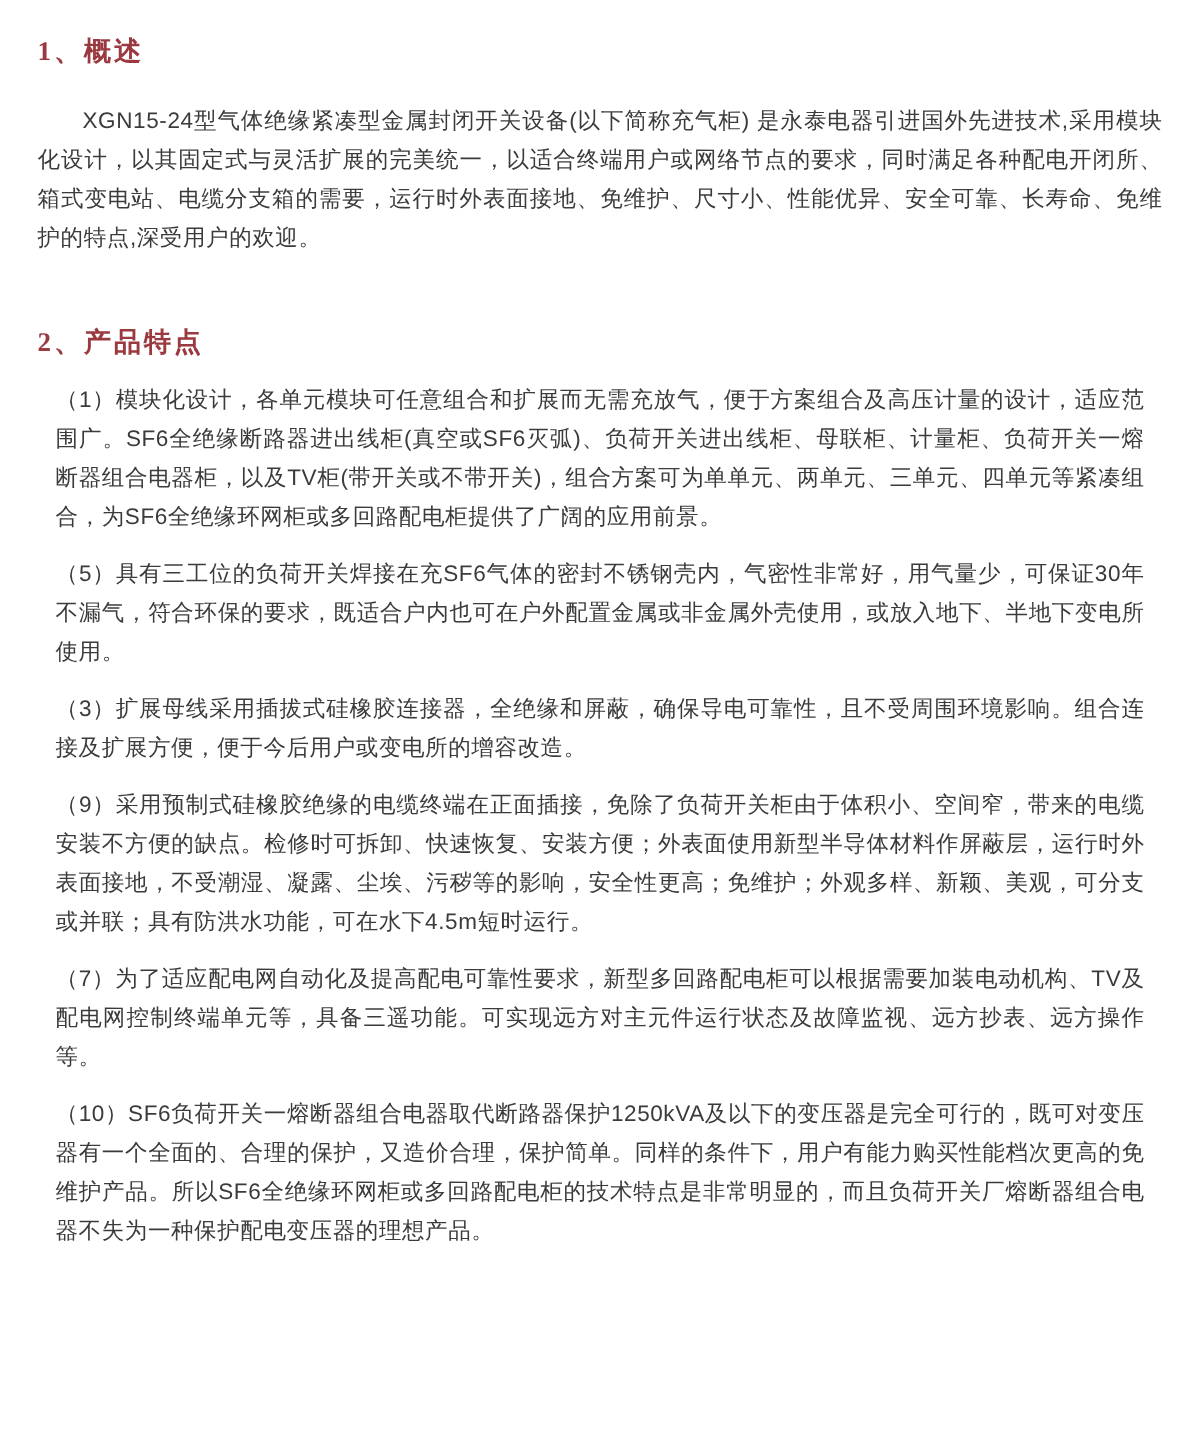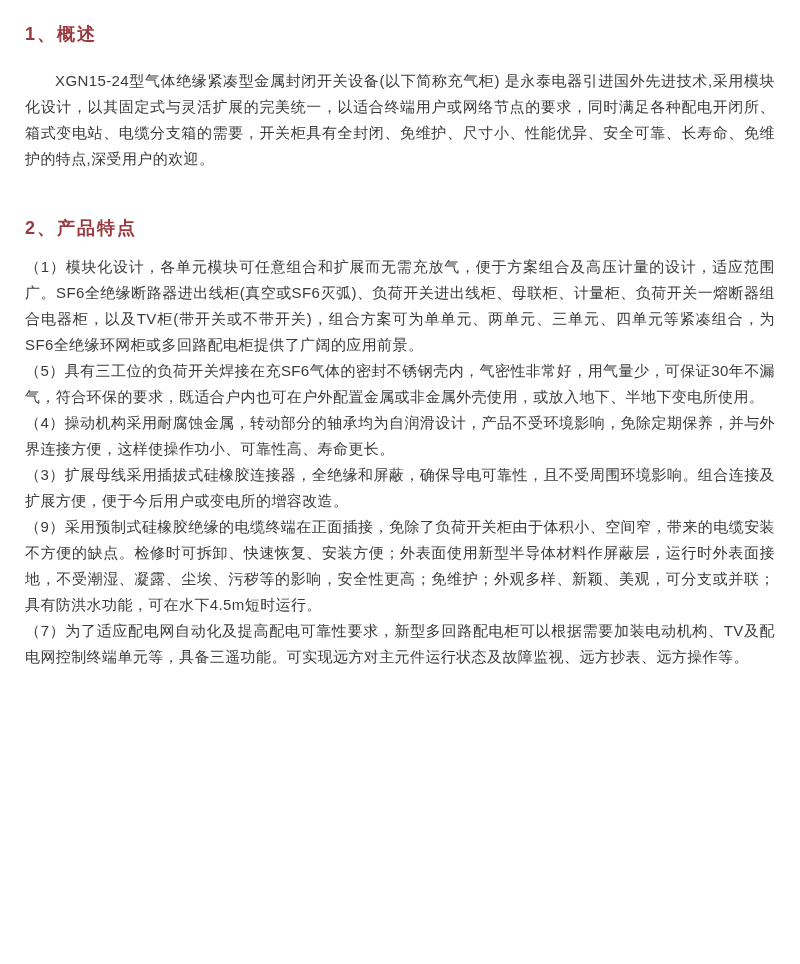--- a/index.html
+++ b/index.html
@@ -21,20 +21,21 @@
     padding: 22px 25px 18px 25px;
     color: var(--text-color);
   }
   .heading {
     color: var(--heading-color);
     font-size: 18px;
     font-weight: bold;
     letter-spacing: 2px;
     margin: 0;
     line-height: 24px;
+    font-family: Liberation Serif, serif;
   }
   .heading.first {
     margin-bottom: 22px;
   }
   .heading.second {
     margin-top: 0;
     margin-bottom: 14px;
   }
   .para {
     font-size: 15px;
@@ -42,36 +43,36 @@
     letter-spacing: 0.4px;
     text-align: justify;
     margin: 0;
     color: var(--text-color);
   }
   .para.lead {
     text-indent: 2em;
     margin-bottom: 44px;
   }
   .para.item {
-    margin: 0;
+    margin: 12px;
   }
 </style>
 </head>
 <body>
 
 <div class="page">
 
   <section>
     <h2 class="heading first">1、概述</h2>
-    <p class="para lead">XGN15-24型气体绝缘紧凑型金属封闭开关设备(以下简称充气柜) 是永泰电器引进国外先进技术,采用模块化设计，以其固定式与灵活扩展的完美统一，以适合终端用户或网络节点的要求，同时满足各种配电开闭所、箱式变电站、电缆分支箱的需要，开关柜具有全封闭、免维护、尺寸小、性能优异、安全可靠、长寿命、免维护的特点,深受用户的欢迎。</p>
+    <p class="para lead">XGN15-24型气体绝缘紧凑型金属封闭开关设备(以下简称充气柜) 是永泰电器引进国外先进技术,采用模块化设计，以其固定式与灵活扩展的完美统一，以适合终端用户或网络节点的要求，同时满足各种配电开闭所、箱式变电站、电缆分支箱的需要，运行时外表面接地、免维护、尺寸小、性能优异、安全可靠、长寿命、免维护的特点,深受用户的欢迎。</p>
   </section>
 
   <section>
     <h2 class="heading second">2、产品特点</h2>
     <p class="para item">（1）模块化设计，各单元模块可任意组合和扩展而无需充放气，便于方案组合及高压计量的设计，适应范围广。SF6全绝缘断路器进出线柜(真空或SF6灭弧)、负荷开关进出线柜、母联柜、计量柜、负荷开关一熔断器组合电器柜，以及TV柜(带开关或不带开关)，组合方案可为单单元、两单元、三单元、四单元等紧凑组合，为SF6全绝缘环网柜或多回路配电柜提供了广阔的应用前景。</p>
     <p class="para item">（5）具有三工位的负荷开关焊接在充SF6气体的密封不锈钢壳内，气密性非常好，用气量少，可保证30年不漏气，符合环保的要求，既适合户内也可在户外配置金属或非金属外壳使用，或放入地下、半地下变电所使用。</p>
-    <p class="para item">（4）操动机构采用耐腐蚀金属，转动部分的轴承均为自润滑设计，产品不受环境影响，免除定期保养，并与外界连接方便，这样使操作功小、可靠性高、寿命更长。</p>
     <p class="para item">（3）扩展母线采用插拔式硅橡胶连接器，全绝缘和屏蔽，确保导电可靠性，且不受周围环境影响。组合连接及扩展方便，便于今后用户或变电所的增容改造。</p>
     <p class="para item">（9）采用预制式硅橡胶绝缘的电缆终端在正面插接，免除了负荷开关柜由于体积小、空间窄，带来的电缆安装不方便的缺点。检修时可拆卸、快速恢复、安装方便；外表面使用新型半导体材料作屏蔽层，运行时外表面接地，不受潮湿、凝露、尘埃、污秽等的影响，安全性更高；免维护；外观多样、新颖、美观，可分支或并联；具有防洪水功能，可在水下4.5m短时运行。</p>
     <p class="para item">（7）为了适应配电网自动化及提高配电可靠性要求，新型多回路配电柜可以根据需要加装电动机构、TV及配电网控制终端单元等，具备三遥功能。可实现远方对主元件运行状态及故障监视、远方抄表、远方操作等。</p>
+    <p class="para item">（10）SF6负荷开关一熔断器组合电器取代断路器保护1250kVA及以下的变压器是完全可行的，既可对变压器有一个全面的、合理的保护，又造价合理，保护简单。同样的条件下，用户有能力购买性能档次更高的免维护产品。所以SF6全绝缘环网柜或多回路配电柜的技术特点是非常明显的，而且负荷开关厂熔断器组合电器不失为一种保护配电变压器的理想产品。</p>
   </section>
 
 </div>
 
 </body></html>

